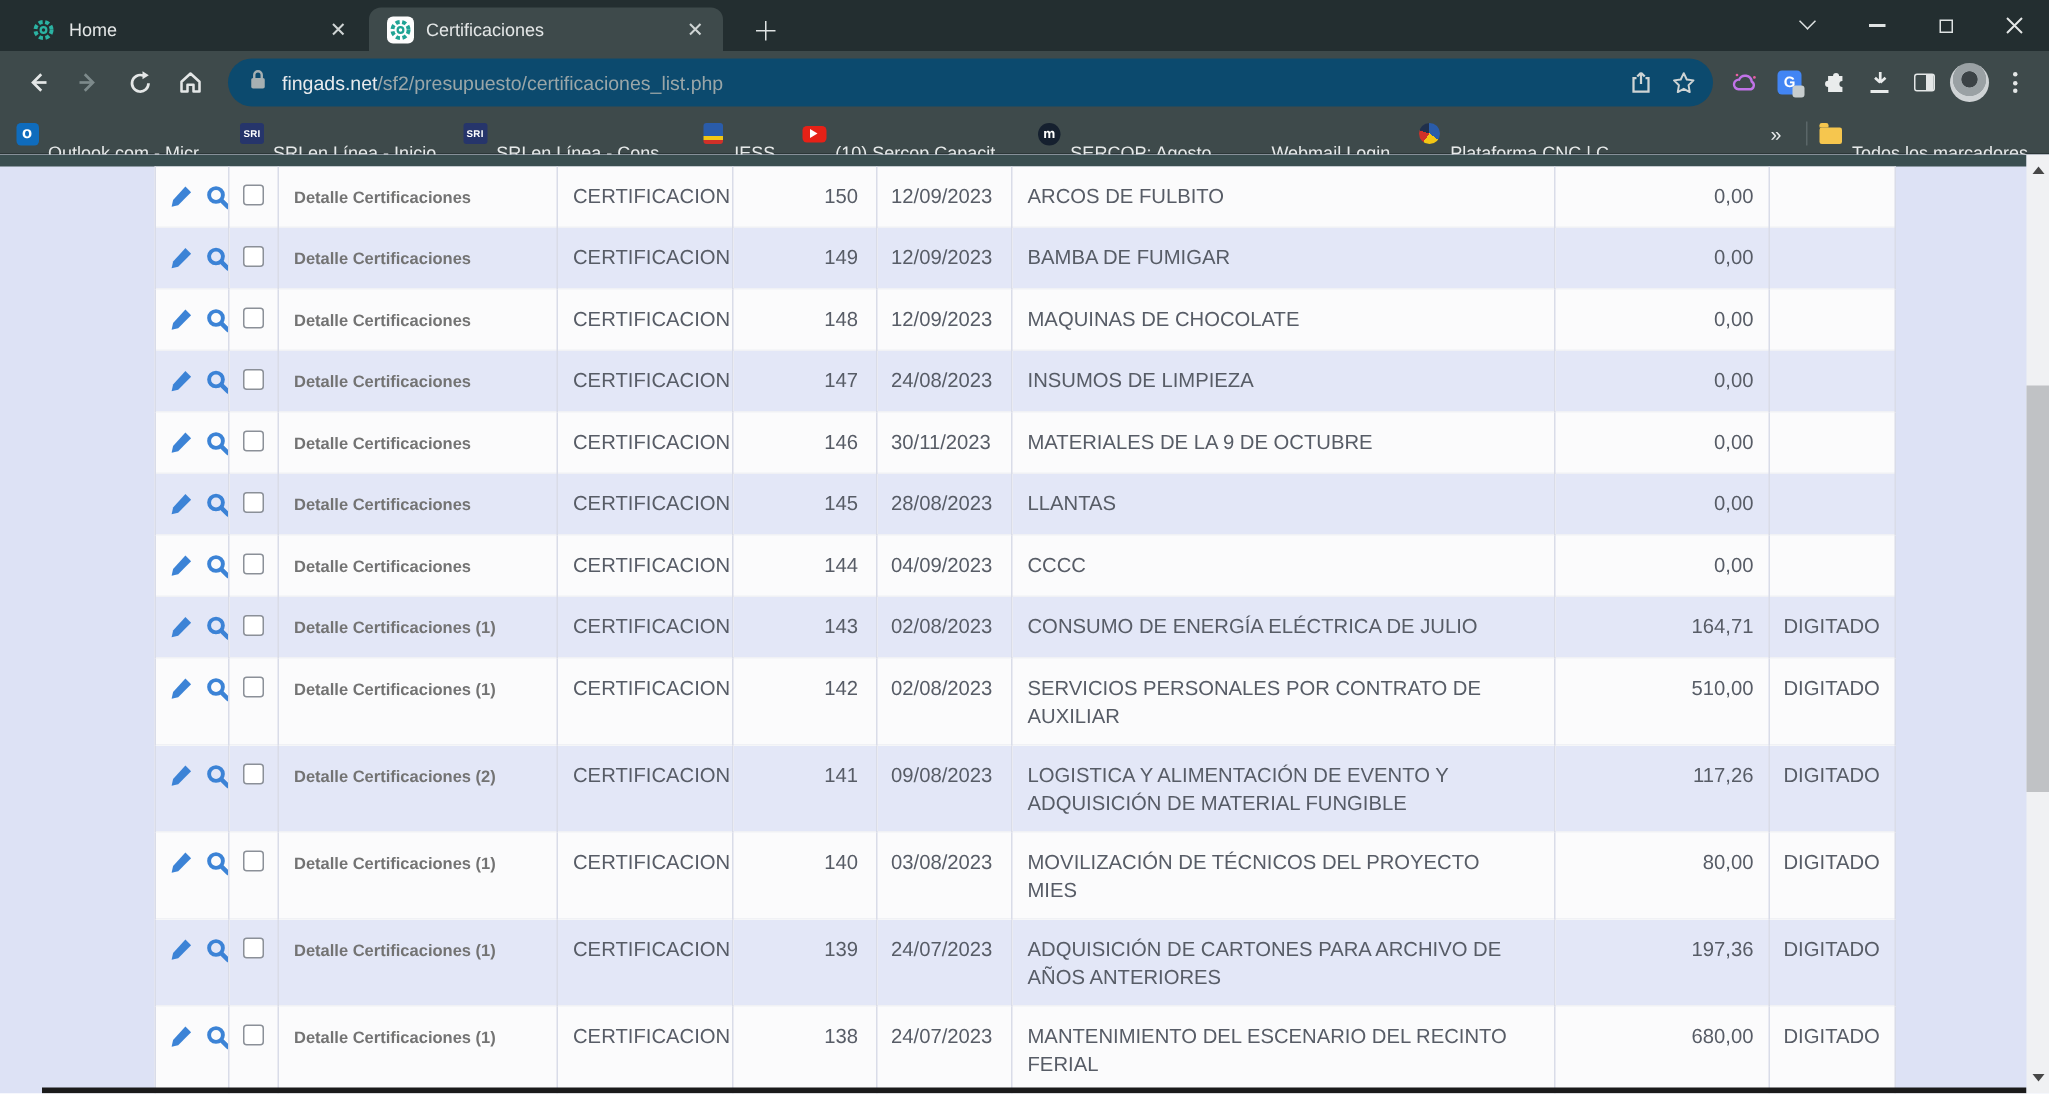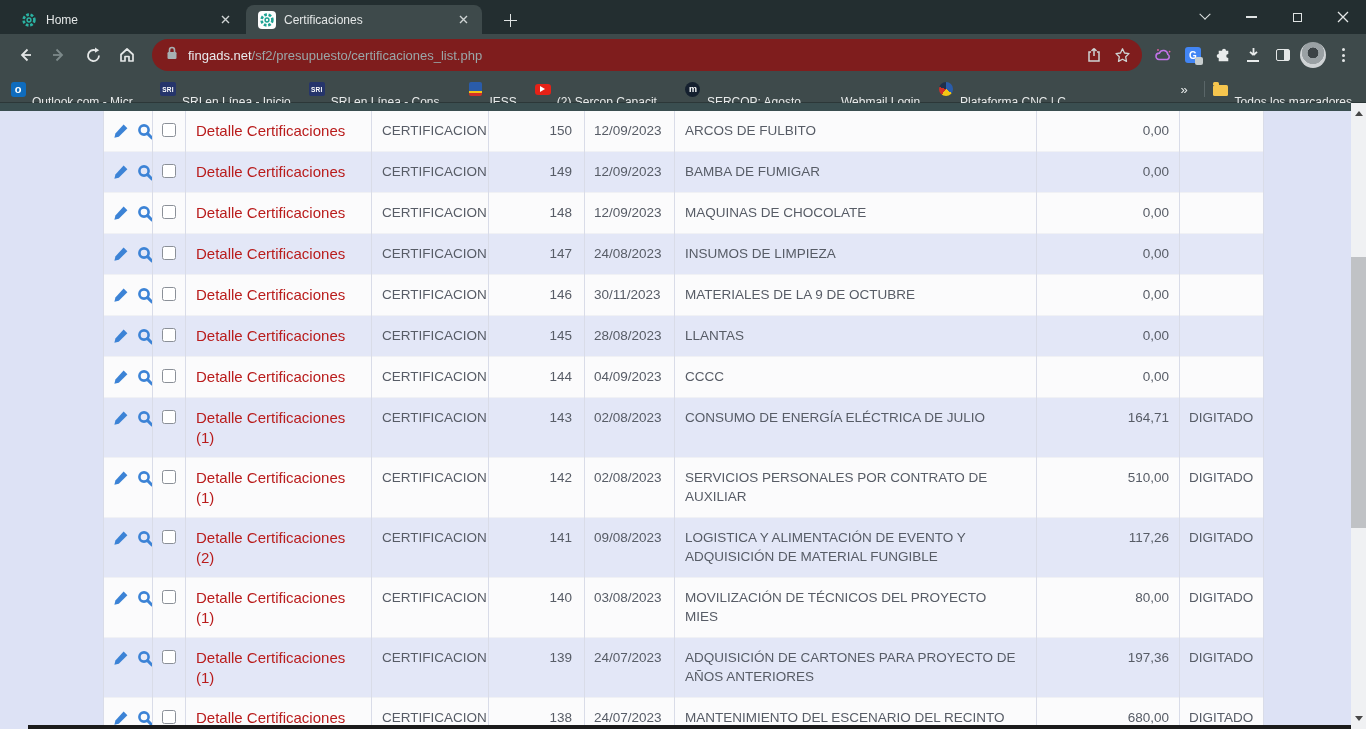--- a/index.html
+++ b/index.html
@@ -22,21 +22,21 @@
   .plus-h::after { left:0; top:6px; width:13px; height:1.6px; }
   .win-controls { position:absolute; right:0; top:0; height:34px; display:flex; }
   .win-btn { width:46px; height:34px; display:flex; align-items:center; justify-content:center; }
   .chev { width:8px; height:8px; border-right:1.6px solid #dfe3e3; border-bottom:1.6px solid #dfe3e3; transform:rotate(45deg) translate(-2px,-2px); }
   .minim { width:11px; height:1.6px; background:#dfe3e3; }
   .restore { position:relative; width:9px; height:9px; border:1.2px solid #dfe3e3; background:#232e30; }
   .restore::before { content:""; position:absolute; left:2px; top:-4px; width:9px; height:9px; border:1.2px solid #dfe3e3; z-index:-1; }
 
   .toolbar { position:relative; width:1366px; height:42px; background:#3e4a4b; display:flex; align-items:center; padding:0 8px; }
   .nav-btn { width:30px; height:30px; display:flex; align-items:center; justify-content:center; flex:none; margin:0 2px; }
-  .urlbar { height:32px; background:#7f1d1d; border-radius:16px; flex:1; margin:0 6px 0 8px; display:flex; align-items:center; padding:0 6px 0 14px; min-width:0; }
+  .urlbar { height:32px; background:#0c4a6e; border-radius:16px; flex:1; margin:0 6px 0 8px; display:flex; align-items:center; padding:0 6px 0 14px; min-width:0; }
   .url-text { flex:1; font-size:13px; white-space:nowrap; overflow:hidden; margin-left:10px; }
   .url-domain { color:#e8eaed; }
   .url-path { color:#9aa6a8; }
   .pill-ic { width:28px; height:28px; display:flex; align-items:center; justify-content:center; flex:none; }
   .ext-cluster { display:flex; align-items:center; flex:none; }
   .ext-btn { width:30px; height:30px; display:flex; align-items:center; justify-content:center; flex:none; }
   .tr-icon { position:relative; width:16px; height:16px; background:#4285f4; border-radius:3px; color:#fff; font-size:10px; font-weight:bold; display:flex; align-items:center; justify-content:center; }
   .tr-icon::after { content:""; position:absolute; right:-2px; bottom:-2px; width:8px; height:8px; background:#c7cdce; border-radius:2px; }
   .sidebar-ic { position:relative; width:14px; height:12px; border:1.6px solid #e4e7e7; border-radius:2px; }
   .sidebar-ic::after { content:""; position:absolute; right:0; top:0; width:5px; height:100%; background:#e4e7e7; }
@@ -73,21 +73,21 @@
   .cert-table tr:first-child td { border-top:none; }
   td.c-icons { width:49px; padding-left:9px; white-space:nowrap; border-left:1px solid #d9dce8; }
   td.c-check { width:33px; text-align:center; }
   td.c-link { width:186px; padding-left:10px; padding-right:6px; }
   td.c-type { width:117px; padding-left:10px; }
   td.c-num { width:96px; text-align:right; padding-right:12px; }
   td.c-date { width:90px; padding-left:9px; }
   td.c-desc { width:362px; padding-left:10px; padding-right:14px; }
   td.c-amount { width:143px; text-align:right; padding-right:10px; }
   td.c-status { width:84px; padding-left:9px; }
-  .c-link a { color:#b91c1c; text-decoration:none; font-size:15px; }
+  .c-link a { color:#737373; text-decoration:none; font-size:11px;font-weight:bold; }
   .icon-btn { display:inline-block; width:17px; height:17px; margin-right:3px; vertical-align:middle; }
   .row-chk { appearance:none; -webkit-appearance:none; width:14px; height:14px; border:1px solid #8b9098; border-radius:2.5px; background:#fff; margin-top:2px; display:inline-block; }
 
   .bottom-line { position:absolute; left:28px; top:622px; width:1323px; height:4px; background:#1b1b1b; z-index:5; }
 
   .v-scrollbar { position:absolute; right:0; top:0; width:15px; height:626px; background:#f0f1f3; z-index:6; }
   .sb-arrow { position:absolute; left:3.5px; width:0; height:0; }
   .sb-up { top:8px; border-left:4px solid transparent; border-right:4px solid transparent; border-bottom:5px solid #474747; }
   .sb-down { bottom:8px; border-left:4px solid transparent; border-right:4px solid transparent; border-top:5px solid #474747; }
   .sb-thumb { position:absolute; left:0; top:154px; width:15px; height:271px; background:#c0c2c5; }
@@ -251,21 +251,21 @@
   <span class="bm">
       <span class="bm-ic">
         <span class="ic-iess"></span>
       </span>
       <span class="bm-label">IESS</span>
     </span>
   <span class="bm">
       <span class="bm-ic">
         <span class="ic-yt"></span>
       </span>
-      <span class="bm-label">(2) Sercop Capacit...</span>
+      <span class="bm-label">(10) Sercop Capacit...</span>
     </span>
   <span class="bm">
       <span class="bm-ic">
         <span class="ic-sercop">m</span>
       </span>
       <span class="bm-label">SERCOP: Agosto</span>
     </span>
   <span class="bm">
       <span class="bm-ic">
         <span class="ic-cp">cP</span>
@@ -569,21 +569,21 @@
                 <circle cx="7" cy="7" r="4.6" fill="none" stroke="#3c83d6" stroke-width="2.6"></circle>
                 <line x1="10.6" y1="10.6" x2="15" y2="15" stroke="#3c83d6" stroke-width="3" stroke-linecap="round"></line>
               </svg>
       </span>
     </td>
     <td class="c-check"><input type="checkbox" class="row-chk" style=""></td>
     <td class="c-link"><a href="#">Detalle Certificaciones (1)</a></td>
     <td class="c-type">CERTIFICACION</td>
     <td class="c-num">139</td>
     <td class="c-date">24/07/2023</td>
-    <td class="c-desc">ADQUISICIÓN DE CARTONES PARA PROYECTO DE AÑOS ANTERIORES</td>
+    <td class="c-desc">ADQUISICIÓN DE CARTONES PARA ARCHIVO DE AÑOS ANTERIORES</td>
     <td class="c-amount">197,36</td>
     <td class="c-status">DIGITADO</td>
   </tr>
 
   <tr>
     <td class="c-icons">
       <span class="icon-btn">
         <svg width="16" height="16" viewBox="0 0 16 16">
                 <path d="M10.6 1.4 L14.4 5.2 L5.8 13.8 L1.4 14.8 L2.4 10.4 Z" fill="#3c83d6"></path>
               </svg>

